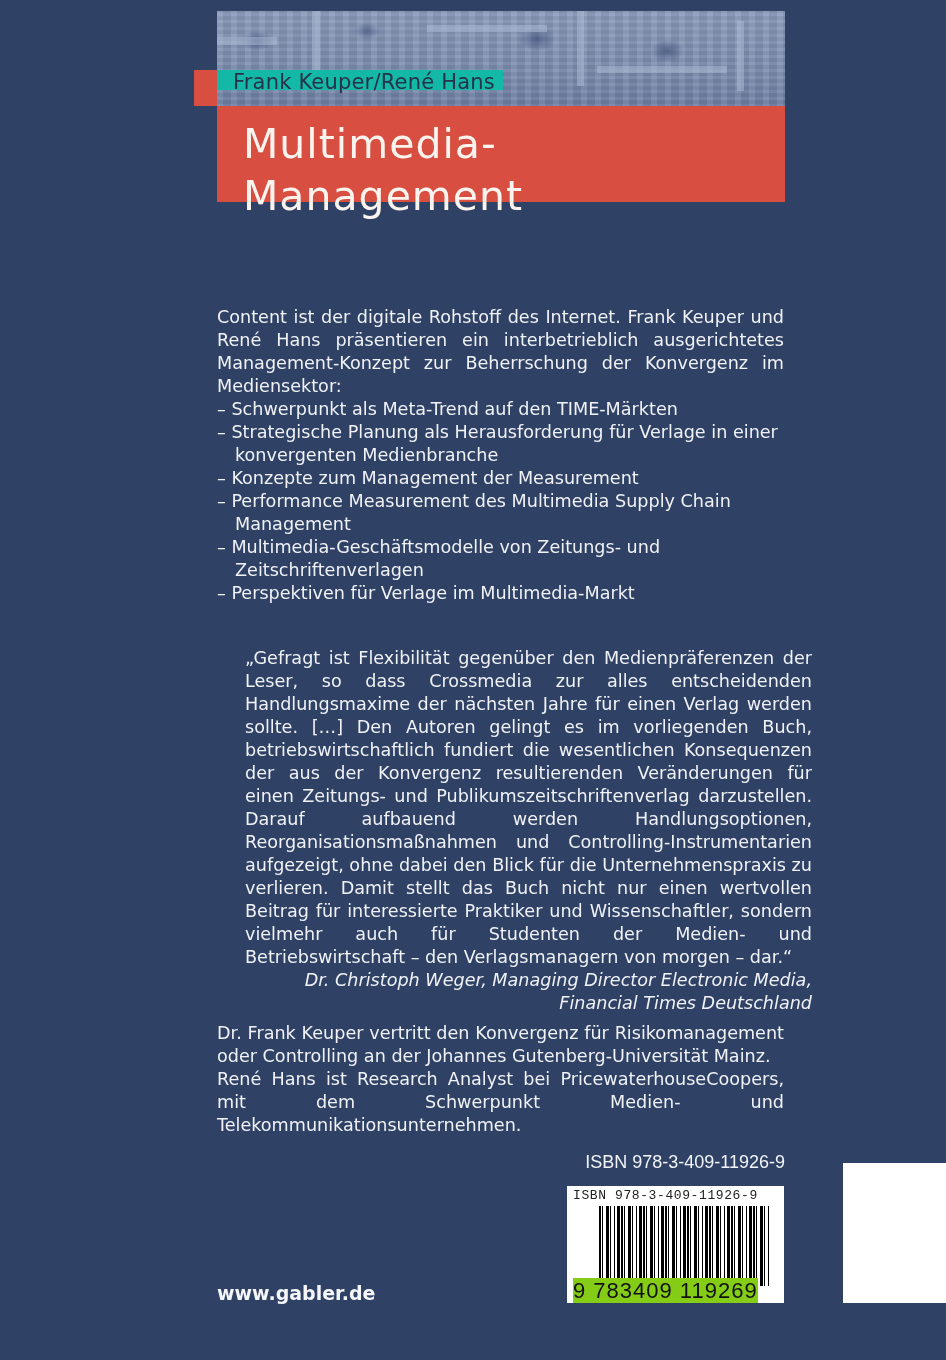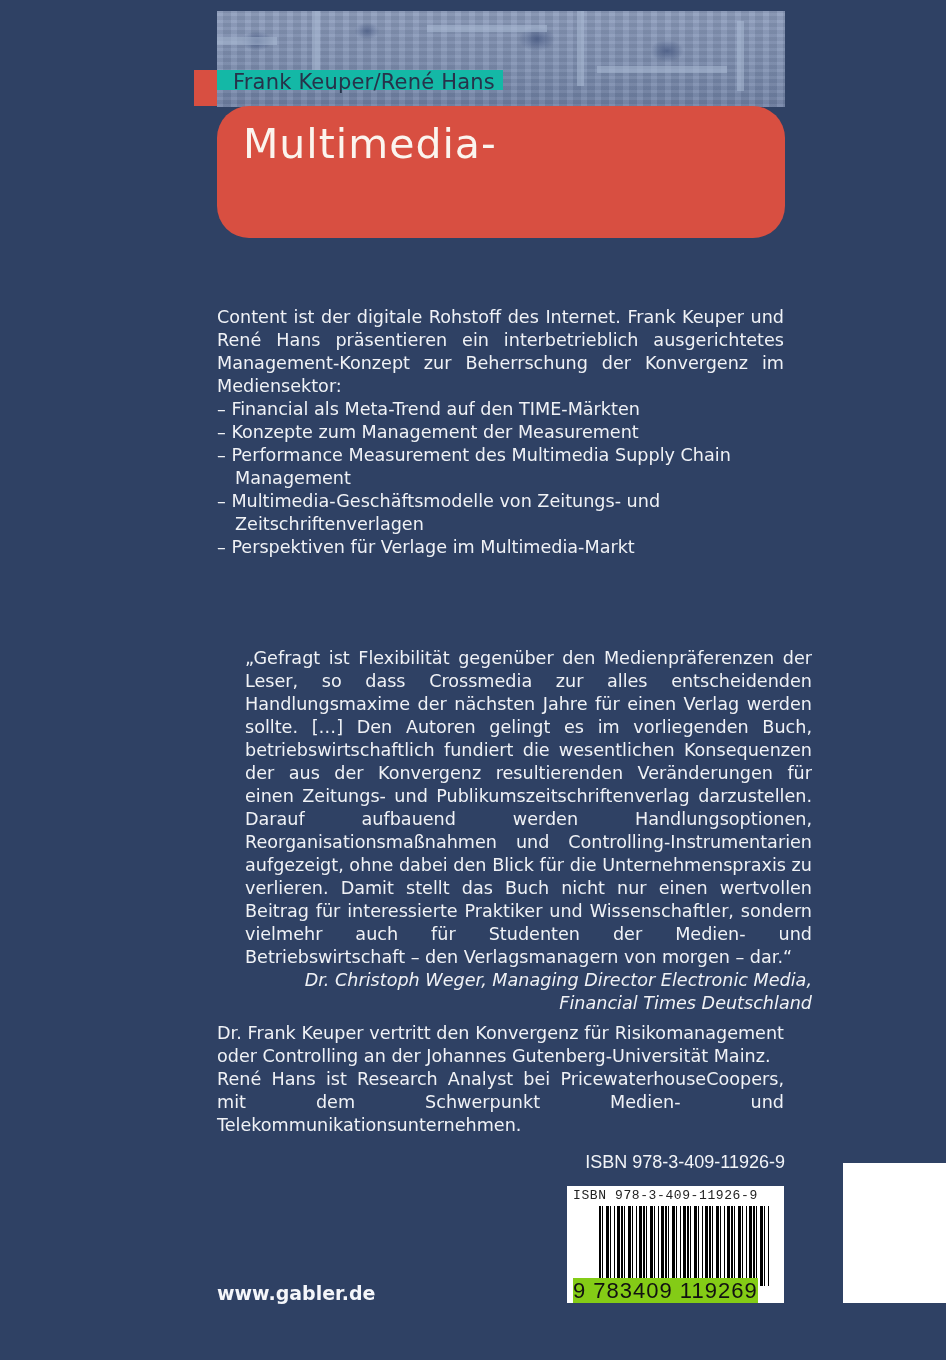--- a/index.html
+++ b/index.html
@@ -21,22 +21,22 @@
   .photo .trace { position:absolute; background:rgba(170,185,212,.55); }
   .accent-left {
     position:absolute; left:194px; top:70px; width:23px; height:36px; background:#d84f41;
   }
   .author-box {
     position:absolute; left:217px; top:70px; width:286px; height:20px; background:#14b8a6;
     box-sizing:border-box; padding-left:16px; display:flex; align-items:flex-start;
   }
   .author-box span { color:#27324a; font-size:21px; letter-spacing:0.2px; }
   .title-box {
-    position:absolute; left:217px; top:106px; width:568px; height:132px; background:#d84f41;
-    box-sizing:border-box; padding:12px 0 0 26px;border-radius:32px;
+    position:absolute; left:217px; top:106px; width:568px; height:96px; background:#d84f41;
+    box-sizing:border-box; padding:12px 0 0 26px;
   }
   .title-box .t {
     color:#fbf4ee; font-size:41px; line-height:52px; letter-spacing:1px; display:block;
   }
   .text {
     position:absolute; left:217px; width:567px; font-size:17.6px; line-height:23px;
     color:#f0f2f6;
   }
   .text p { margin:0; text-align:justify; text-align-last:left; }
   .blurb { top:306px; }
@@ -90,26 +90,28 @@
 </div>
 
 <div class="accent-left"></div>
 
 <div class="author-box">
   <span>Frank Keuper/René Hans</span>
 </div>
 
 <div class="title-box">
   <span class="t">Multimedia-</span>
+  <span class="t">Management</span>
 </div>
 
 <div class="text blurb">
   <p>Content ist der digitale Rohstoff des Internet. Frank Keuper und René Hans präsentieren ein interbetrieblich ausgerichtetes Management-Konzept zur Beherrschung der Konvergenz im Mediensektor:</p>
   <ul class="bullets">
-    <li>– Financial als Meta-Trend auf den TIME-Märkten</li>
+    <li>– Schwerpunkt als Meta-Trend auf den TIME-Märkten</li>
+    <li>– Strategische Planung als Herausforderung für Verlage in einer konvergenten Medienbranche</li>
     <li>– Konzepte zum Management der Measurement</li>
     <li>– Performance Measurement des Multimedia Supply Chain Management</li>
     <li>– Multimedia-Geschäftsmodelle von Zeitungs- und Zeitschriftenverlagen</li>
     <li>– Perspektiven für Verlage im Multimedia-Markt</li>
   </ul>
 </div>
 
 <div class="text quote">
   <p>„Gefragt ist Flexibilität gegenüber den Medienpräferenzen der Leser, so dass Crossmedia zur alles entscheidenden Handlungsmaxime der nächsten Jahre für einen Verlag werden sollte. […] Den Autoren gelingt es im vorliegenden Buch, betriebswirtschaftlich fundiert die wesentlichen Konsequenzen der aus der Konvergenz resultierenden Veränderungen für einen Zeitungs- und Publikumszeitschriftenverlag darzustellen. Darauf aufbauend werden Handlungsoptionen, Reorganisationsmaßnahmen und Controlling-Instrumentarien aufgezeigt, ohne dabei den Blick für die Unternehmenspraxis zu verlieren. Damit stellt das Buch nicht nur einen wertvollen Beitrag für interessierte Praktiker und Wissenschaftler, sondern vielmehr auch für Studenten der Medien- und Betriebswirtschaft – den Verlagsmanagern von morgen – dar.“</p>
   <div class="attrib">Dr. Christoph Weger, Managing Director Electronic Media,</div>

